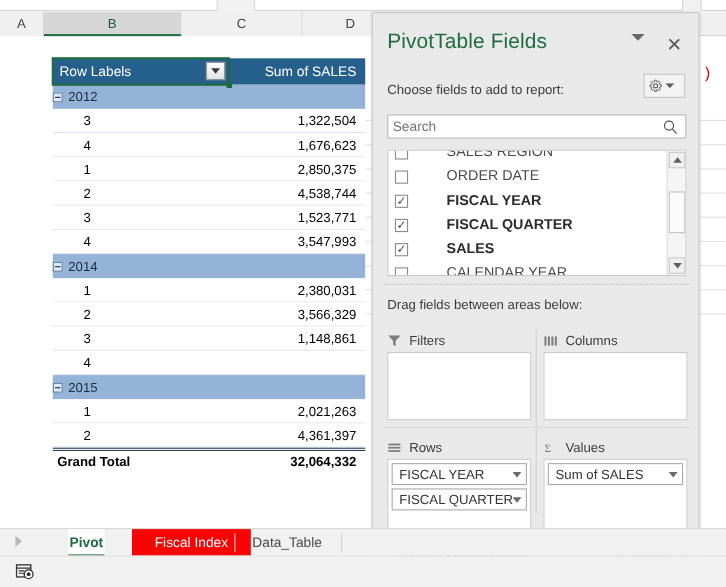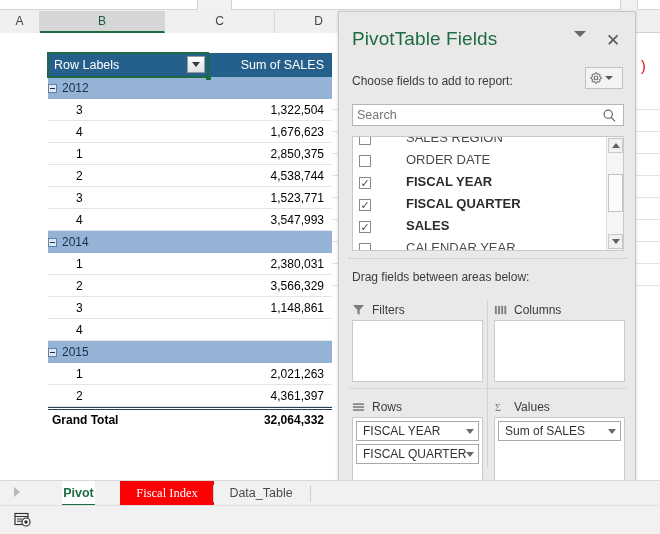--- a/index.html
+++ b/index.html
@@ -160,21 +160,21 @@
 
   
   .tabbar { position: absolute; left: 0; bottom: 29px; width: 660px; height: 25px; background: #f1f1f1; border-top: 1px solid #d8d8d8; }
   .tab-nav { position: absolute; left: 14px; top: 6px; width: 0; height: 0;
              border-top: 5px solid transparent; border-bottom: 5px solid transparent; border-left: 6px solid #b8b8b8; }
   .tab { position: absolute; top: 0; height: 25px; line-height: 24px; font-size: 12.5px; text-align: center; cursor: pointer; }
   .tab.active { background: #fff; color: #1f6b42; font-weight: bold; border-bottom: 2px solid #1f6b42; }
   .tab.red { background: #fb0104; color: #fff; }
   .tab.plain { color: #4a4a4a; }
   #tab-0 { left: 62px; width: 33px; }
-  #tab-1 { left: 120px; width: 94px; font-family: Liberation Serif, serif; }
+  #tab-1 { left: 120px; width: 108px; }
   #tab-2 { left: 216px; width: 90px; }
   .tab-sep { position: absolute; top: 4px; width: 1px; height: 17px; background: #cfcfcf; }
 
   
   .statusbar { position: absolute; left: 0; bottom: 0; width: 660px; height: 29px; background: #f1f1f1; border-top: 1px solid #e0e0e0; }
   .rec-ico { position: absolute; left: 14px; top: 6px; width: 18px; height: 16px; }
 </style>
 </head>
 <body>
 

